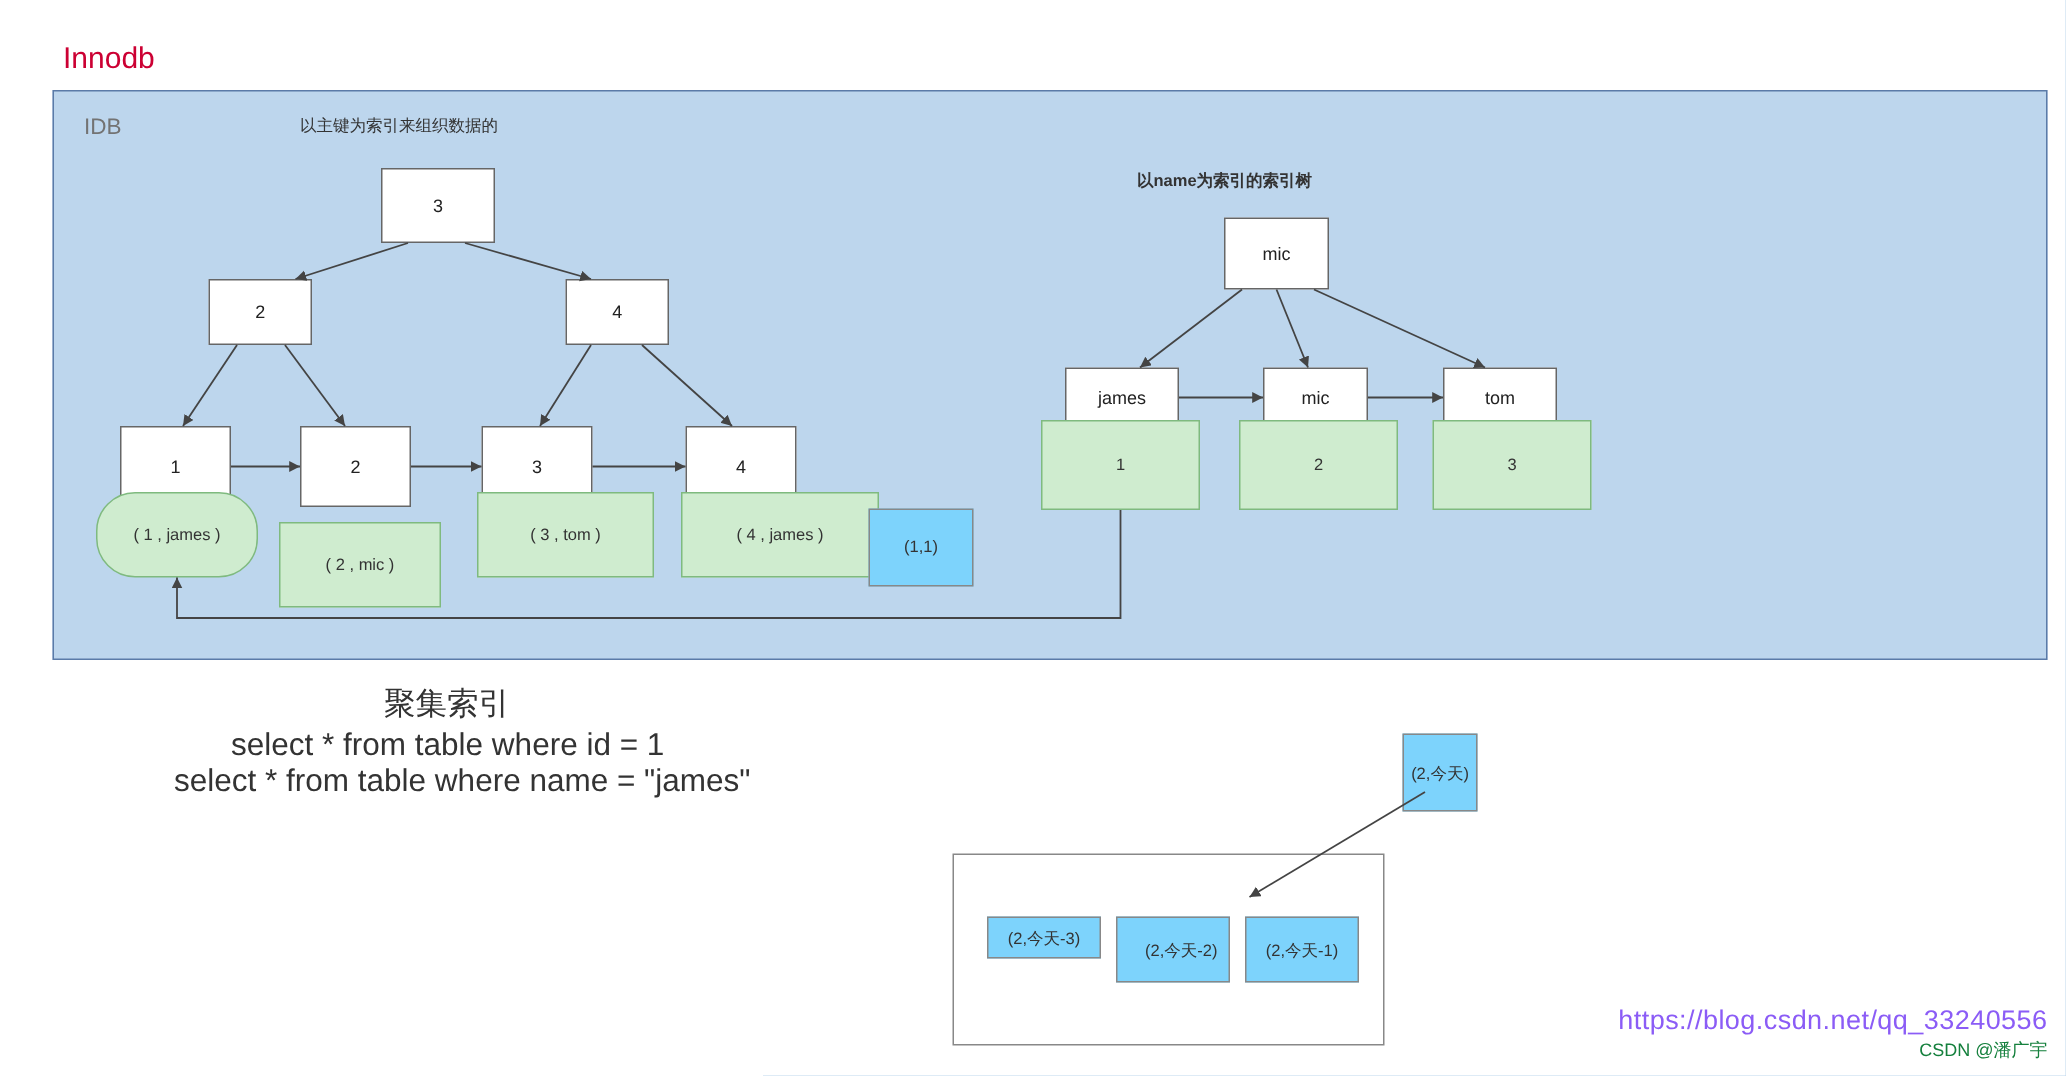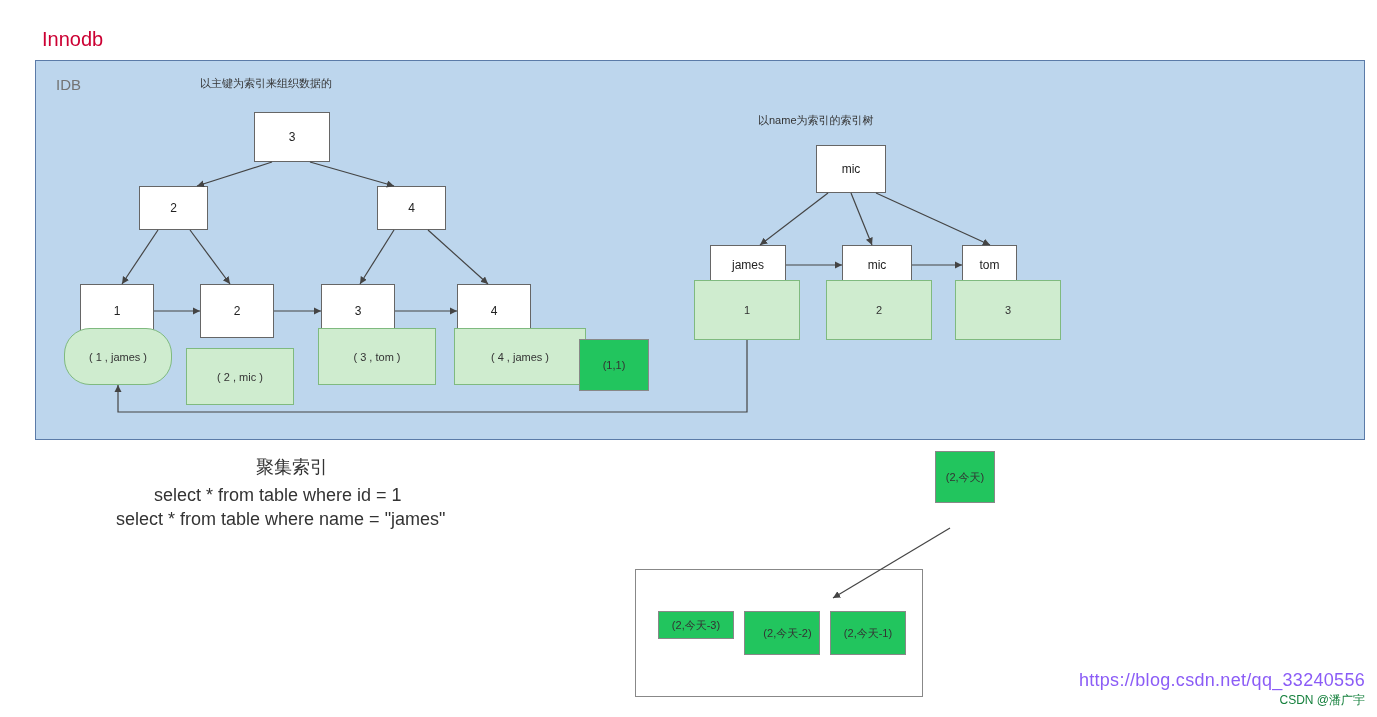--- a/index.html
+++ b/index.html
@@ -48,36 +48,36 @@
     background: #cfeccf;
     border: 1px solid #7fba7f;
     display: flex;
     align-items: center;
     justify-content: center;
     font-size: 11px;
     color: #333;
   }
   .plain-box {
     position: absolute;
-    background: #22c55e;
+    background: #7dd3fc;
     border: 1px solid #888;
     display: flex;
     align-items: center;
     justify-content: center;
     font-size: 11px;
     color: #333;
   }
   .big-container {
     position: absolute;
     background: #ffffff;
     border: 1px solid #888;
   }
   .footer-text {
     position: absolute;
-    font-size: 18px;
+    font-size: 21px;
     color: #333;
     white-space: nowrap;
   }
   .watermark-url {
     position: absolute;
     color: #8b5cf6;
     font-size: 18px;
     font-weight: 500;
     letter-spacing: 0.3px;
   }
@@ -111,37 +111,37 @@
 <div class="node" style="left:321px; top:284px; width:74px; height:54px;">3</div>
 <div class="node" style="left:457px; top:284px; width:74px; height:54px;">4</div>
 
 <div class="leaf-green" style="left:64px;  top:328px; width:108px; height:57px;border-radius:26px;">( 1 , james )</div>
 <div class="leaf-green" style="left:186px; top:348px; width:108px; height:57px;">( 2 , mic )</div>
 <div class="leaf-green" style="left:318px; top:328px; width:118px; height:57px;">( 3 , tom )</div>
 <div class="leaf-green" style="left:454px; top:328px; width:132px; height:57px;">( 4 , james )</div>
 
 <div class="plain-box" style="left:579px; top:339px; width:70px; height:52px;">(1,1)</div>
 
-<div class="h-label" style="left:758px; top:113px;">以name为索引的索引树</div>
+<div class="h-label" style="left:758px; top:113px;font-weight:bold;">以name为索引的索引树</div>
 
 <div class="node" style="left:816px; top:145px; width:70px; height:48px;">mic</div>
 
 <div class="node" style="left:710px; top:245px; width:76px; height:40px;">james</div>
 <div class="node" style="left:842px; top:245px; width:70px; height:40px;">mic</div>
-<div class="node" style="left:962px; top:245px; width:55px; height:40px;">tom</div>
+<div class="node" style="left:962px; top:245px; width:76px; height:40px;">tom</div>
 
 <div class="leaf-green" style="left:694px; top:280px; width:106px; height:60px;">1</div>
 <div class="leaf-green" style="left:826px; top:280px; width:106px; height:60px;">2</div>
 <div class="leaf-green" style="left:955px; top:280px; width:106px; height:60px;">3</div>
 
 <div class="footer-text" style="left:256px; top:455px;">聚集索引</div>
 <div class="footer-text" style="left:154px; top:485px;">select * from table where id = 1</div>
 <div class="footer-text" style="left:116px; top:509px;">select * from table where name = "james"</div>
 
-<div class="plain-box" style="left:935px; top:451px; width:60px; height:52px;">(2,今天)</div>
+<div class="plain-box" style="left:935px; top:489px; width:50px; height:52px;">(2,今天)</div>
 
 <div class="big-container" style="left:635px; top:569px; width:288px; height:128px;"></div>
 <div class="plain-box" style="left:658px; top:611px; width:76px; height:28px;">(2,今天-3)</div>
 <div class="plain-box" style="left:744px; top:611px; width:76px; height:44px;padding-left:11px;">(2,今天-2)</div>
 <div class="plain-box" style="left:830px; top:611px; width:76px; height:44px;">(2,今天-1)</div>
 
 <div class="watermark-url" style="right:12px; bottom:26px;">https://blog.csdn.net/qq_33240556</div>
 <div class="watermark-author" style="right:12px; bottom:8px;">CSDN @潘广宇</div>
 
 <svg class="arrows" width="1377" height="717">

